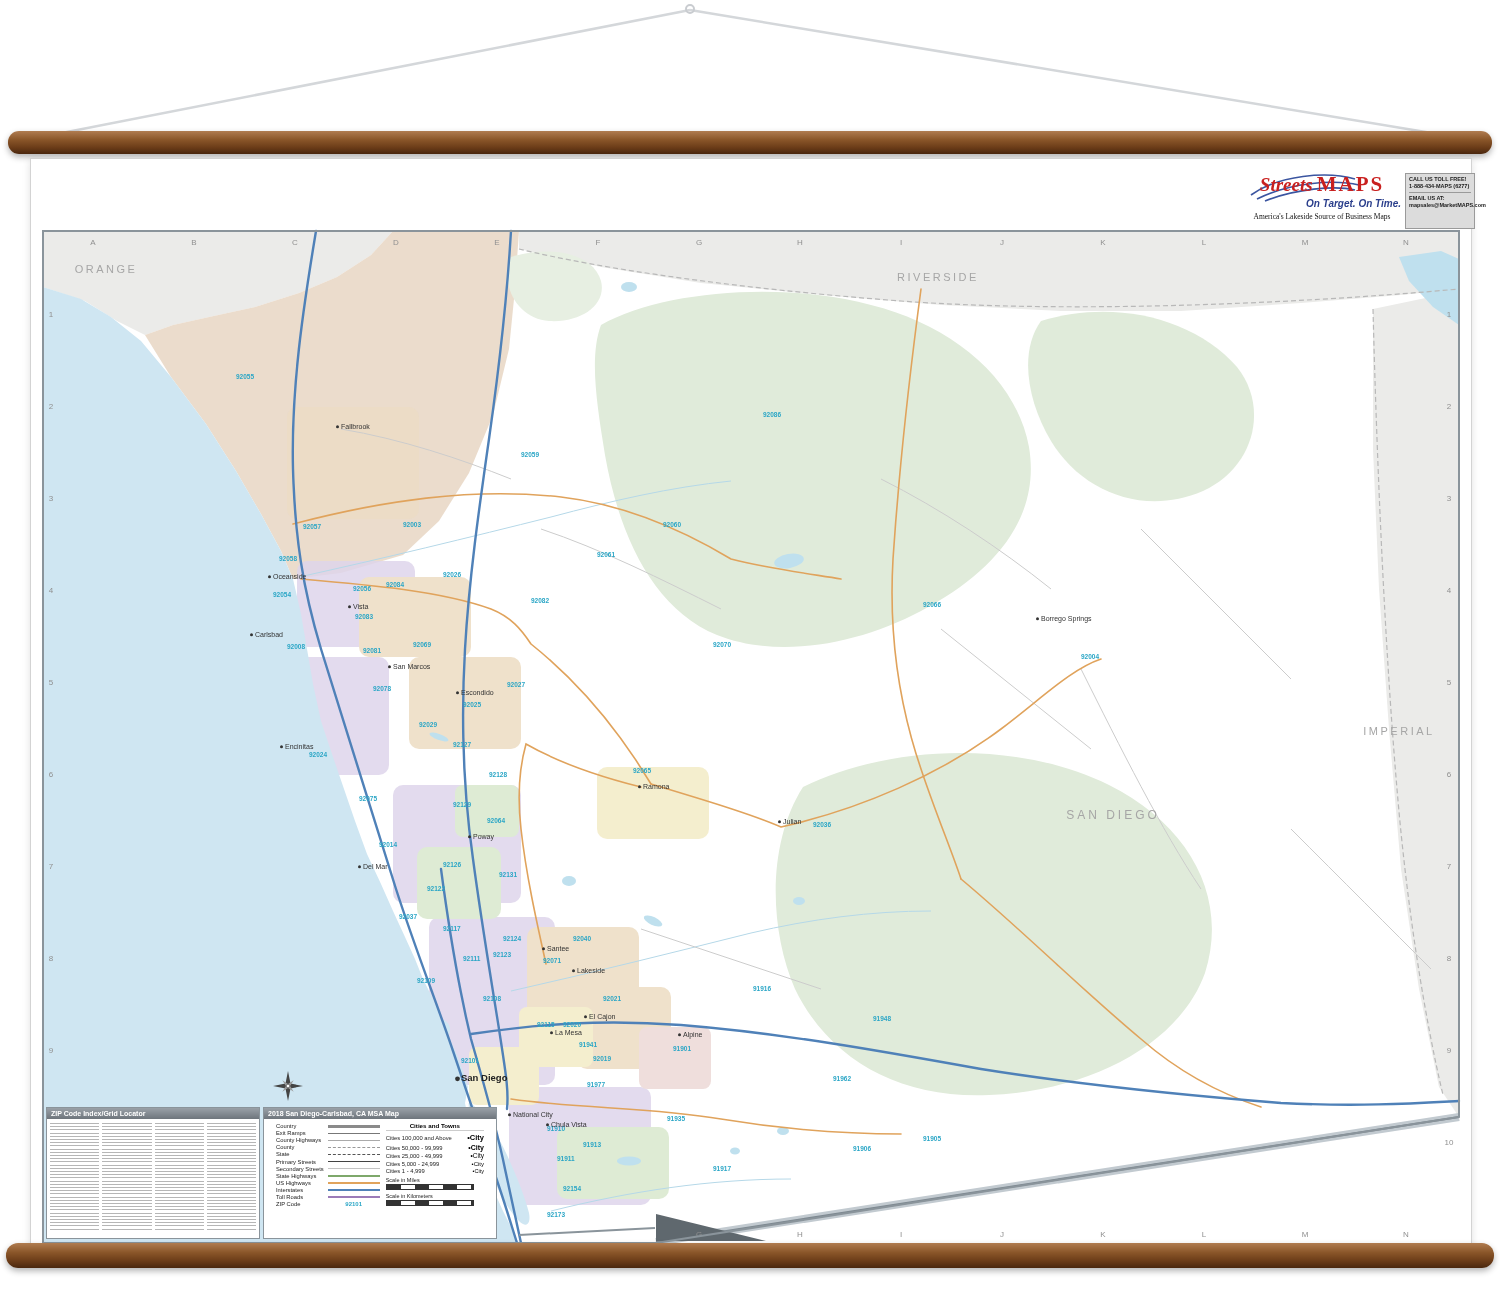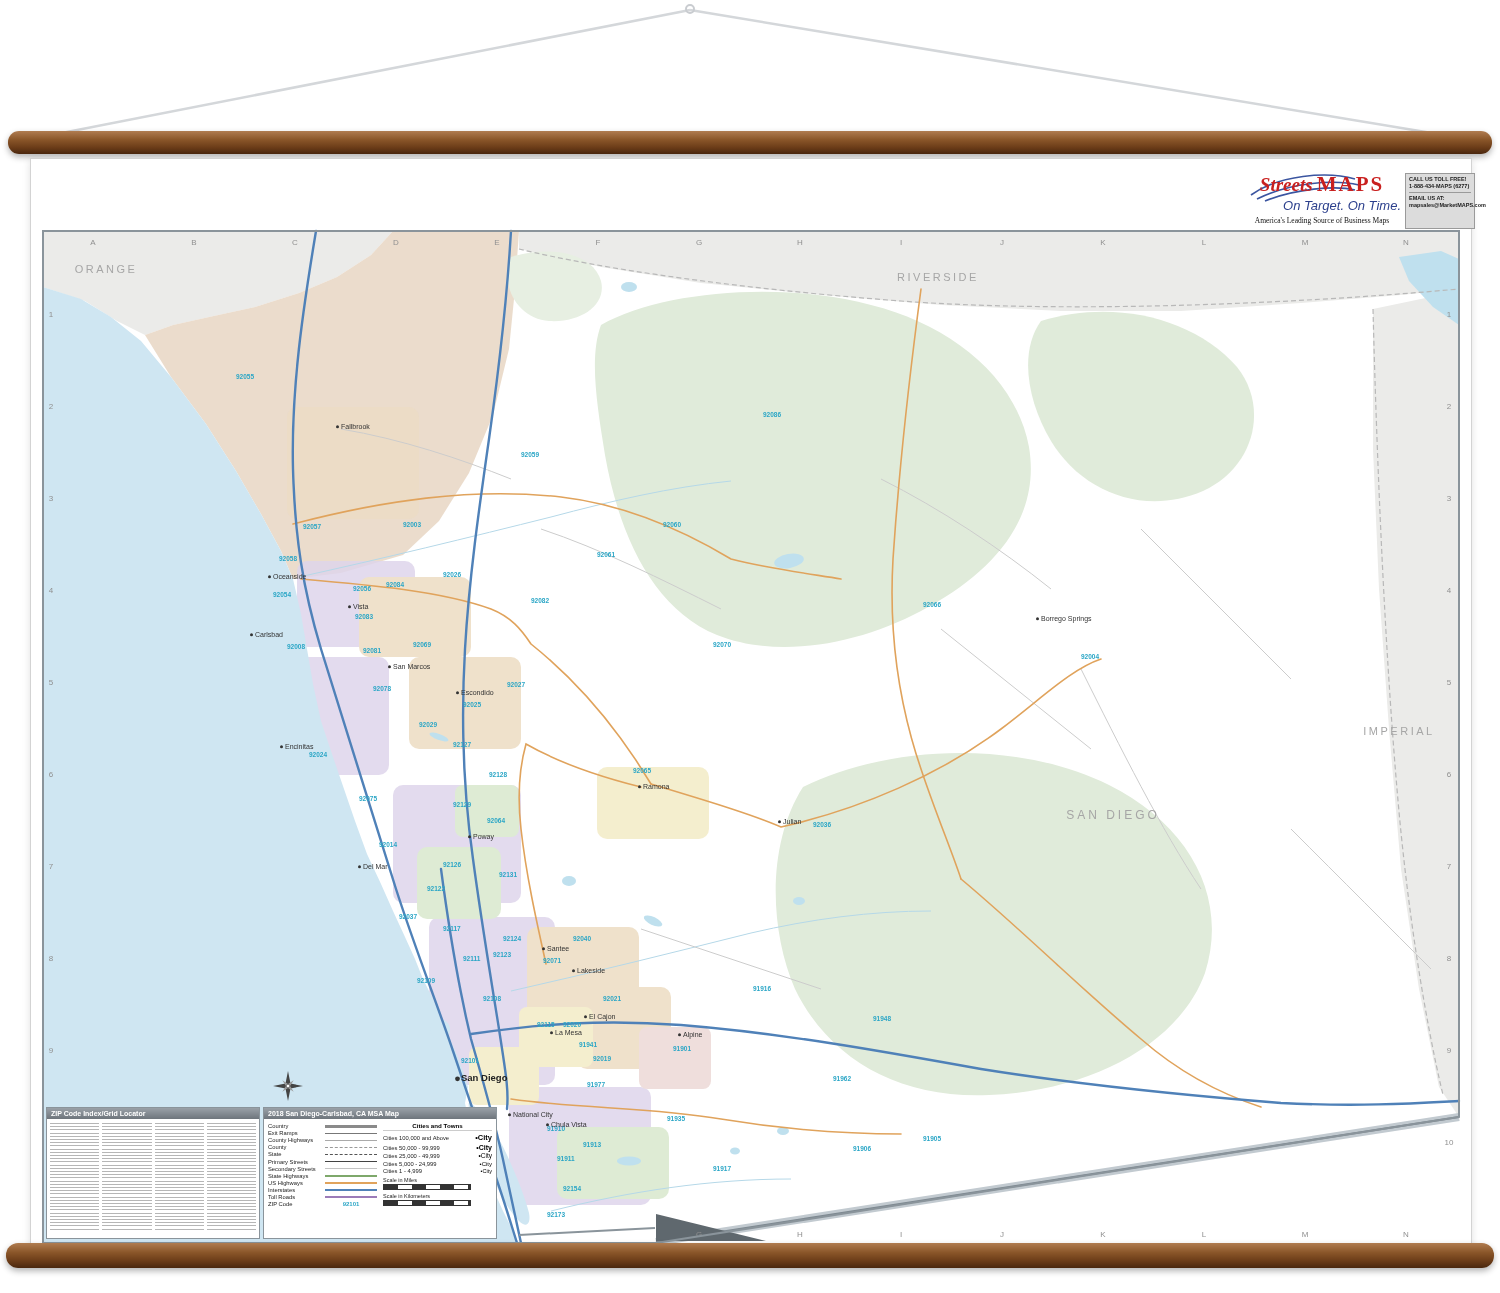--- a/index.html
+++ b/index.html
@@ -24,21 +24,21 @@
     color:#e8541f;letter-spacing:0.5px;white-space:nowrap;}
 
   
   .logo{position:absolute;left:1212px;top:8px;width:158px;height:66px;}
   .logo-scribble{position:absolute;left:0;top:2px;}
   .logo-line{position:relative;margin-top:6px;text-align:center;line-height:22px;}
   .logo-market{font-family:"Liberation Serif",serif;font-style:italic;font-weight:bold;
     color:#c9201f;font-size:19px;}
   .logo-maps{font-family:"Liberation Serif",serif;font-weight:bold;color:#c9201f;
     font-size:21px;letter-spacing:2px;margin-left:4px;}
-  .logo-tagline{color:#2b3f8c;font-size:13px;font-weight:normal;font-style:italic;text-align:right;margin-top:1px;}
+  .logo-tagline{color:#2b3f8c;font-size:10px;font-weight:bold;font-style:italic;text-align:right;margin-top:1px;}
   .logo-subtitle{font-family:"Liberation Serif",serif;font-size:7.5px;color:#111;white-space:nowrap;text-align:center;margin-top:3px;}
 
   
   .contact{position:absolute;left:1374px;top:14px;width:62px;height:50px;background:#dcdcdc;
     border:1px solid #9a9a9a;padding:2px 3px;font-size:5.5px;font-weight:bold;color:#1a1a1a;line-height:7px;}
   .contact .sep{border-top:1px solid #9a9a9a;margin:2px 0;}
 
   
   .map-svg{position:absolute;left:10px;top:70px;width:1420px;height:1016px;}
   .map-frame{fill:none;stroke:#8a949b;stroke-width:2;}
@@ -57,21 +57,21 @@
 
   
   .panel{position:absolute;background:#fff;border:1px solid #8a949b;}
   .panel-header{background:linear-gradient(#9aa1a8,#6e757c);color:#fff;font-size:7px;
     font-weight:bold;padding:2px 4px;white-space:nowrap;}
   .index-panel{left:15px;top:948px;width:212px;height:130px;}
   .index-body{display:flex;gap:3px;padding:4px 3px;height:108px;}
   .index-col{flex:1;background:repeating-linear-gradient(to bottom,#a9a9a9 0px,#a9a9a9 1px,transparent 1px,transparent 3.2px);opacity:.85;}
 
   .legend-panel{left:232px;top:948px;width:232px;height:130px;}
-  .legend-body{display:flex;gap:6px;padding:3px 4px;}
+  .legend-body{display:flex;gap:6px;padding:3px 12px;}
   .legend-col{flex:1;}
   .legend-row{display:flex;align-items:center;gap:4px;margin:1.1px 0;}
   .legend-label{flex:1;font-size:5.8px;color:#222;white-space:nowrap;}
   .legend-swatch{width:52px;height:0;}
   .sw-country{border-top:3px solid #8a8a8a;}
   .sw-exit{border-top:1px solid #777;}
   .sw-ctyhwy{border-top:1px solid #aaa;}
   .sw-county{border-top:1px dashed #999;}
   .sw-state{border-top:1px dashed #555;}
   .sw-primary{border-top:1.5px solid #444;}
@@ -112,21 +112,21 @@
 
 
     <div class="logo">
       <svg class="logo-scribble" width="150" height="34" viewBox="0 0 150 34">
         <path d="M8,26 C36,6 84,2 112,10 M14,30 C46,14 90,10 116,16 M22,32 C52,20 92,16 112,21" stroke="#3b55a0" stroke-width="1.6" fill="none"></path>
       </svg>
       <div class="logo-line">
         <span class="logo-market">Streets</span><span class="logo-maps">MAPS</span>
       </div>
       <div class="logo-tagline">On Target.  On Time.</div>
-      <div class="logo-subtitle">America's Leading Source of Business Maps</div>
+      <div class="logo-subtitle">America's Lakeside Source of Business Maps</div>
     </div>
 
     <div class="contact">
       <div>CALL US TOLL FREE!</div>
       <div>1-888-434-MAPS (6277)</div>
       <div class="sep"></div>
       <div>EMAIL US AT:</div>
       <div>mapsales@MarketMAPS.com</div>
     </div>
 

